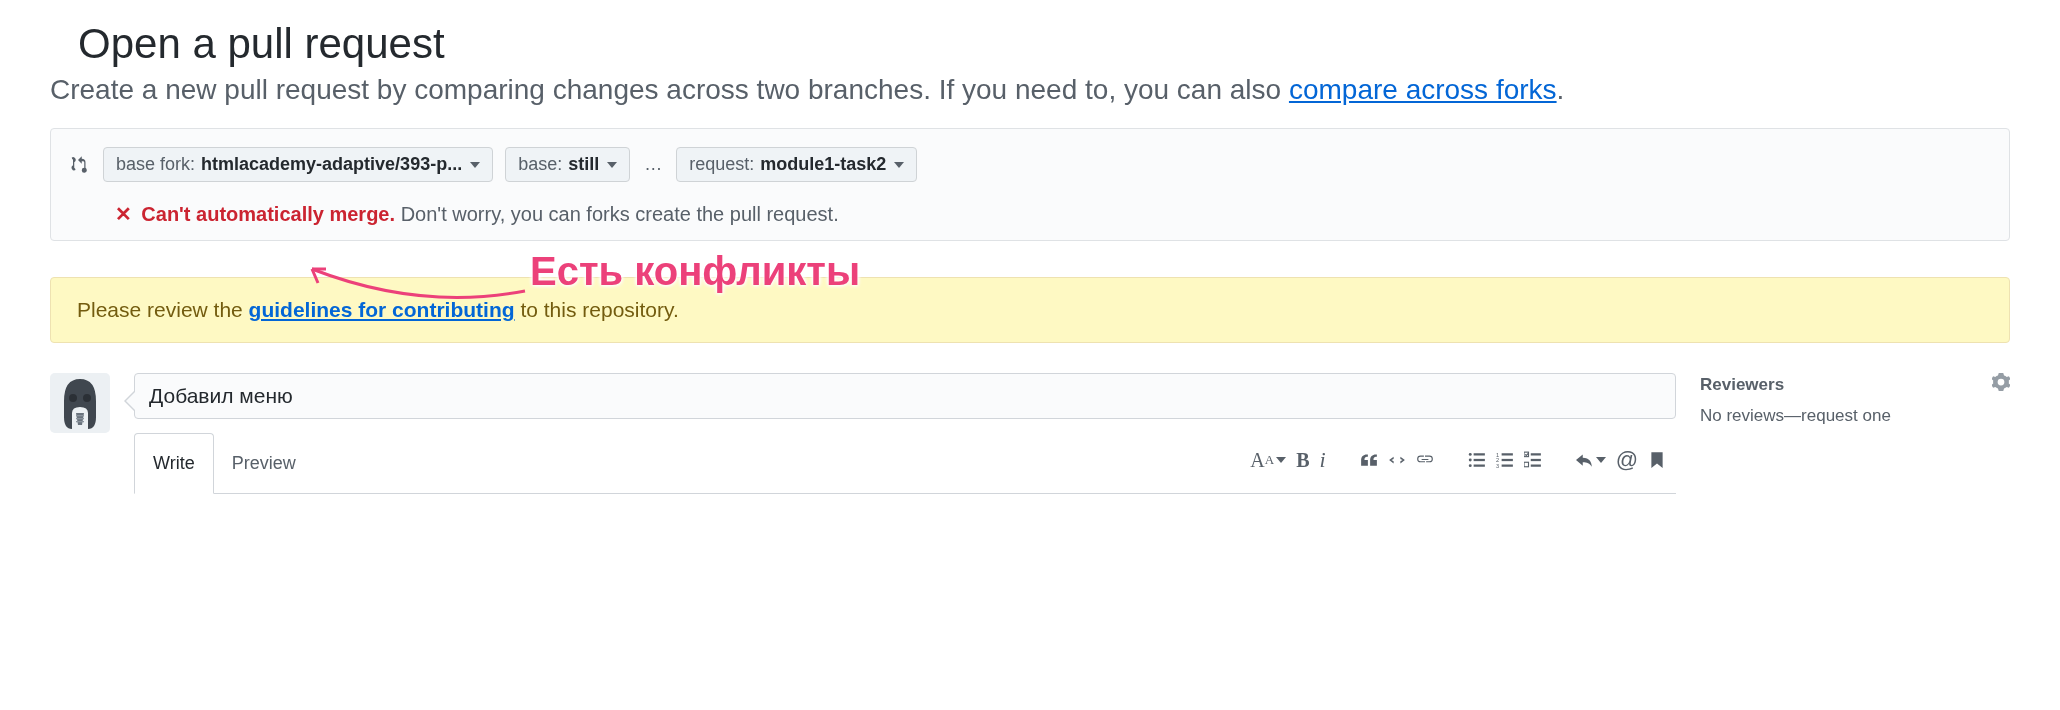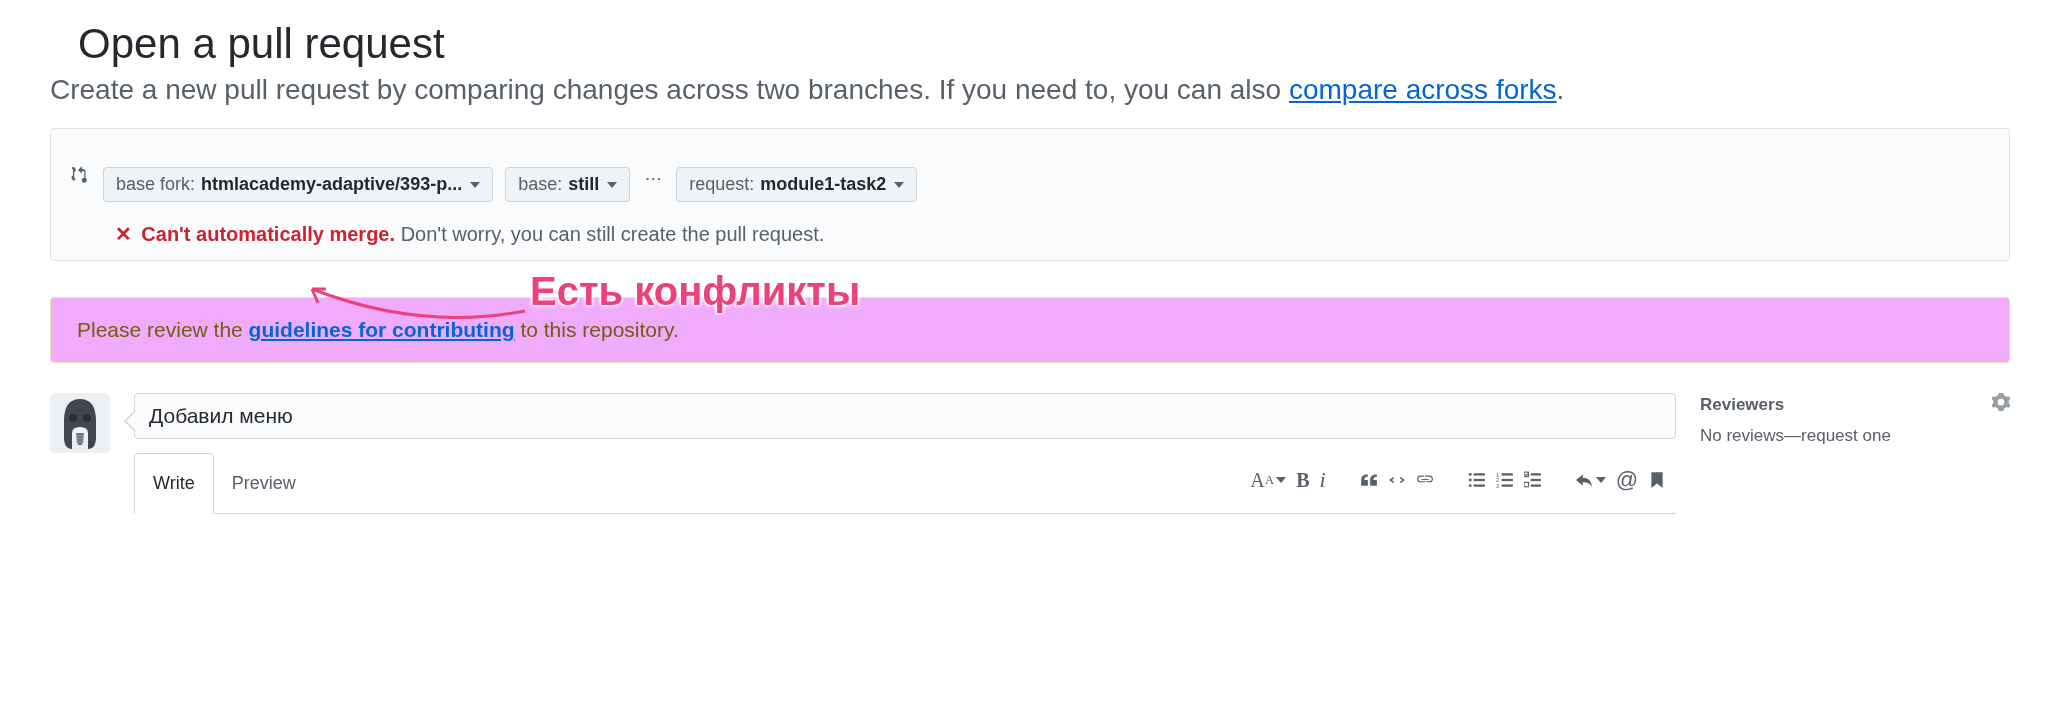--- a/index.html
+++ b/index.html
@@ -42,21 +42,20 @@
     background: #eff3f6;
     border: 1px solid #cfd3d6;
     border-radius: 4px;
     padding: 6px 12px;
     font-size: 18px;
     color: #586069;
     display: inline-flex;
     align-items: center;
     gap: 6px;
     cursor: pointer;
-    margin-top: 20px;
   }
   .branch-select .strong { color: #24292e; font-weight: 600; }
   .ellipsis { color: #586069; font-size: 18px; padding: 0 2px; }
   .caret {
     display:inline-block; width:0; height:0;
     border-left:5px solid transparent; border-right:5px solid transparent;
     border-top:6px solid #586069; margin-left:2px;
   }
 
   .merge-status {
@@ -87,21 +86,21 @@
     position: absolute;
     top: -2px;
     left: 250px;
     width: 230px;
     height: 44px;
     pointer-events: none;
   }
 
   .contrib-box {
     border: 1px solid #eee2b1;
-    background: #f0abfc;
+    background: #fef9c3;
     border-radius: 4px;
     padding: 20px 26px;
     font-size: 21px;
     color: #735c0f;
     margin-top: 36px;
     margin-bottom: 30px;
   }
   .contrib-box .link { color: #0366d6; font-weight: 600; }
 
   .pr-form-row { display: flex; gap: 24px; align-items: flex-start; }
@@ -225,21 +224,21 @@
     <span class="branch-select">
       <span>request:</span>
       <span class="strong">module1-task2</span>
       <span class="caret"></span>
     </span>
   </div>
 
   <div class="merge-status">
     <span class="x-icon">✕</span>
     <span class="err">Can't automatically merge.</span>
-    <span class="rest"> Don't worry, you can still create the pull request.</span>
+    <span class="rest"> Don't worry, you can forks create the pull request.</span>
   </div>
 </div>
 
 <div class="annotation-overlay">
   <svg class="annotation-arrow" viewBox="0 0 230 44">
     <path d="M 225 30 Q 120 50 12 8" stroke="#ec417a" stroke-width="3" fill="none"></path>
     <path d="M 12 8 L 26 8 M 12 8 L 18 22" stroke="#ec417a" stroke-width="3" fill="none"></path>
   </svg>
   <div class="annotation">Есть конфликты</div>
 </div>

